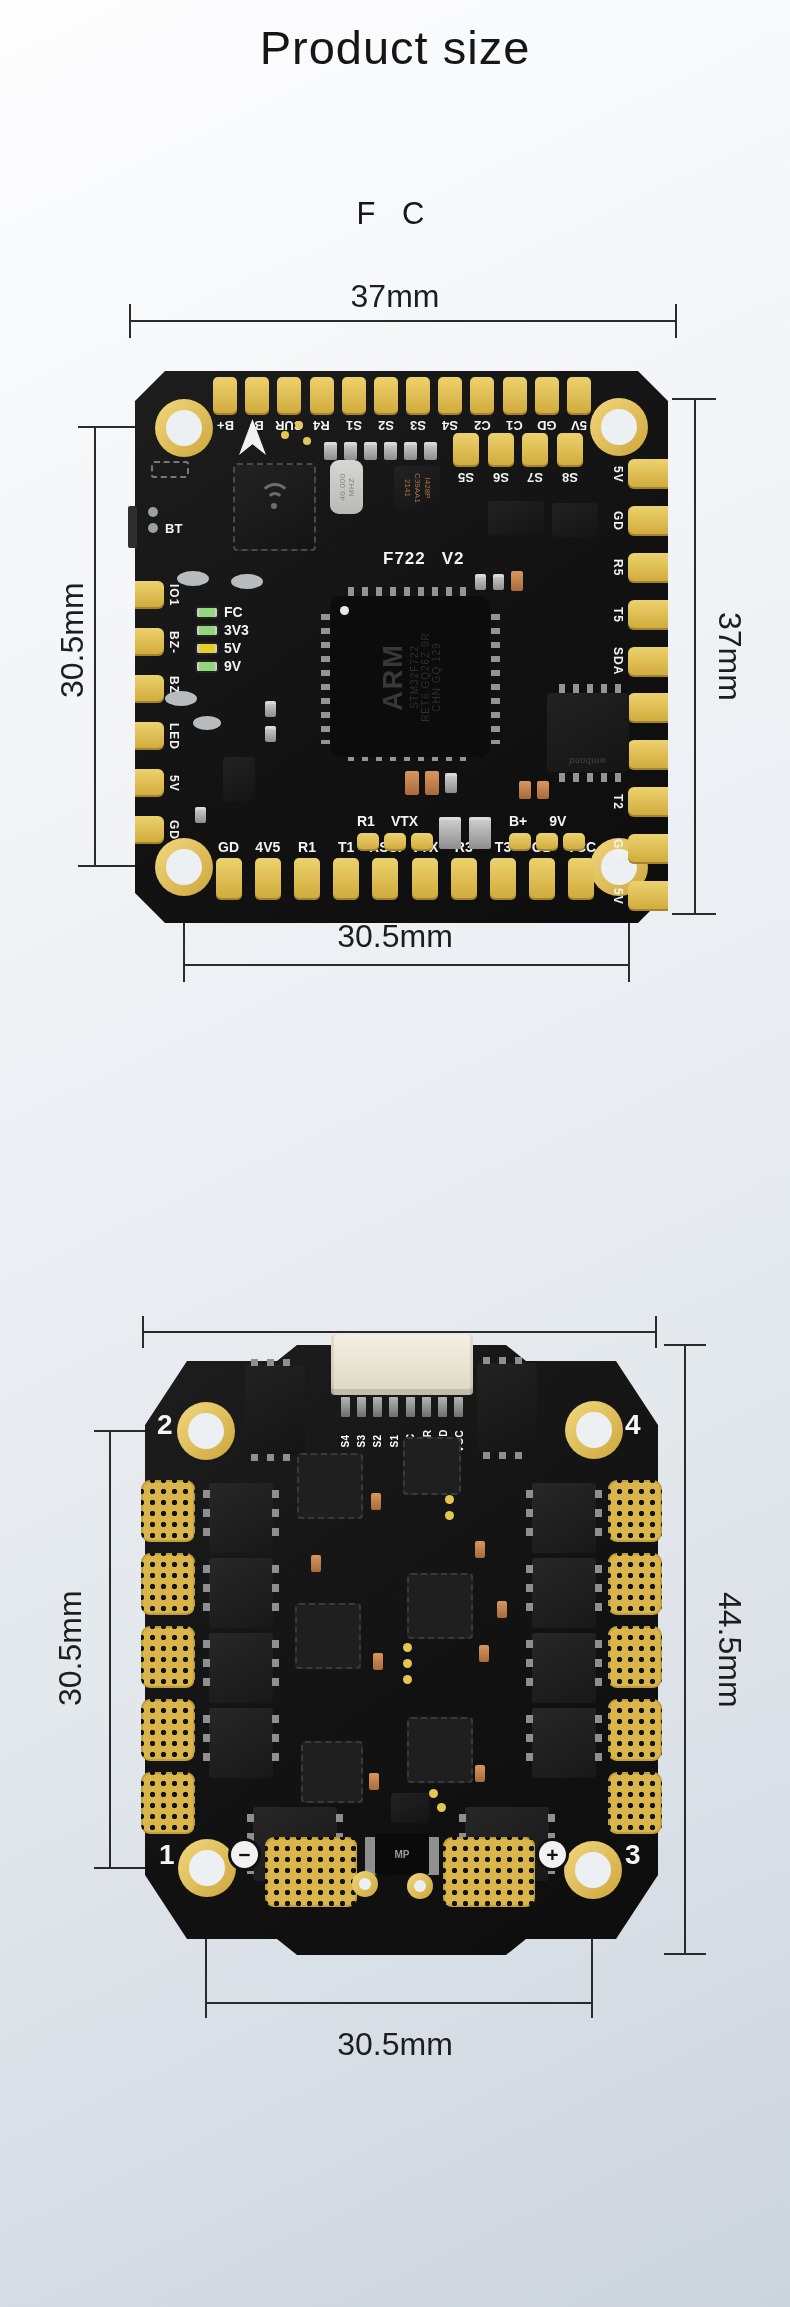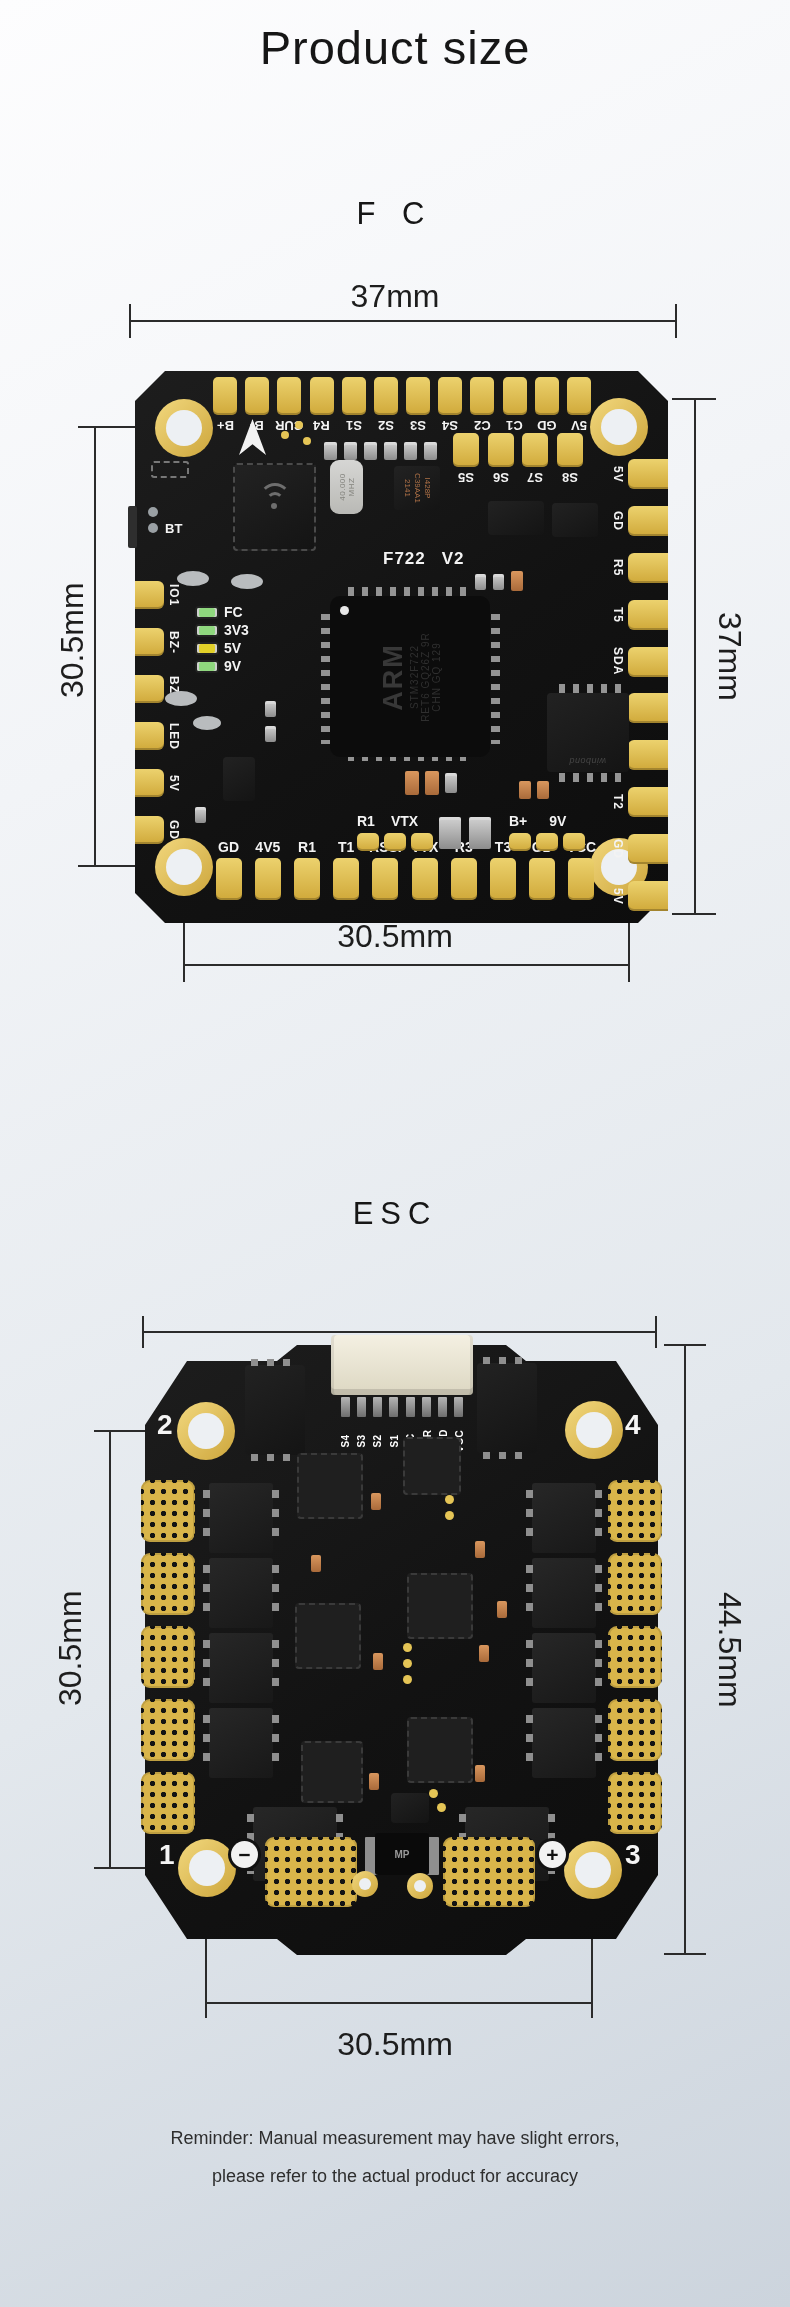--- a/index.html
+++ b/index.html
@@ -494,21 +494,20 @@
     <div class="abs chip" style="left:88px;top:386px;width:32px;height:44px;"></div>
     <div class="abs smd" style="left:60px;top:436px;width:11px;height:16px;"></div>
     <div class="abs smd" style="left:130px;top:330px;width:11px;height:16px;"></div>
     <div class="abs smd" style="left:130px;top:355px;width:11px;height:16px;"></div>
     <div class="abs oval" style="left:42px;top:200px;width:32px;height:15px;"></div>
     <div class="abs oval" style="left:96px;top:203px;width:32px;height:15px;"></div>
     <div class="abs oval" style="left:30px;top:320px;width:32px;height:15px;"></div>
     <div class="abs oval" style="left:58px;top:345px;width:28px;height:14px;"></div>
   </div>
 
-  <div class="abs sec-label" style="top:1196px;letter-spacing:7px;">ESC</div>
 
   <div class="abs dline" style="left:143px;top:1331px;width:514px;height:2px;"></div>
   <div class="abs dline" style="left:142px;top:1316px;width:2px;height:32px;"></div>
   <div class="abs dline" style="left:655px;top:1316px;width:2px;height:32px;"></div>
 
   <div class="abs dline" style="left:109px;top:1431px;width:2px;height:438px;"></div>
   <div class="abs dline" style="left:94px;top:1430px;width:110px;height:2px;"></div>
   <div class="abs dline" style="left:94px;top:1867px;width:110px;height:2px;"></div>
   <div class="abs dim-text rotm90" style="left:52px;top:1706px;">30.5mm</div>
 
@@ -645,16 +644,14 @@
     <div class="abs perf" style="left:298px;top:492px;width:92px;height:70px;"></div>
     <div class="abs mp-chip" style="left:230px;top:488px;width:54px;height:42px;">MP</div>
     <div class="abs ring ring-26" style="left:207px;top:526px;">
         <i></i>
       </div>
     <div class="abs ring ring-26" style="left:262px;top:528px;">
         <i></i>
       </div>
   </div>
 
-  <div class="abs reminder" style="top:2128px;">Reminder: Manual measurement may have slight errors,</div>
-  <div class="abs reminder" style="top:2166px;">please refer to the actual product for accuracy</div>
 
 </div>
 
 </body></html>

